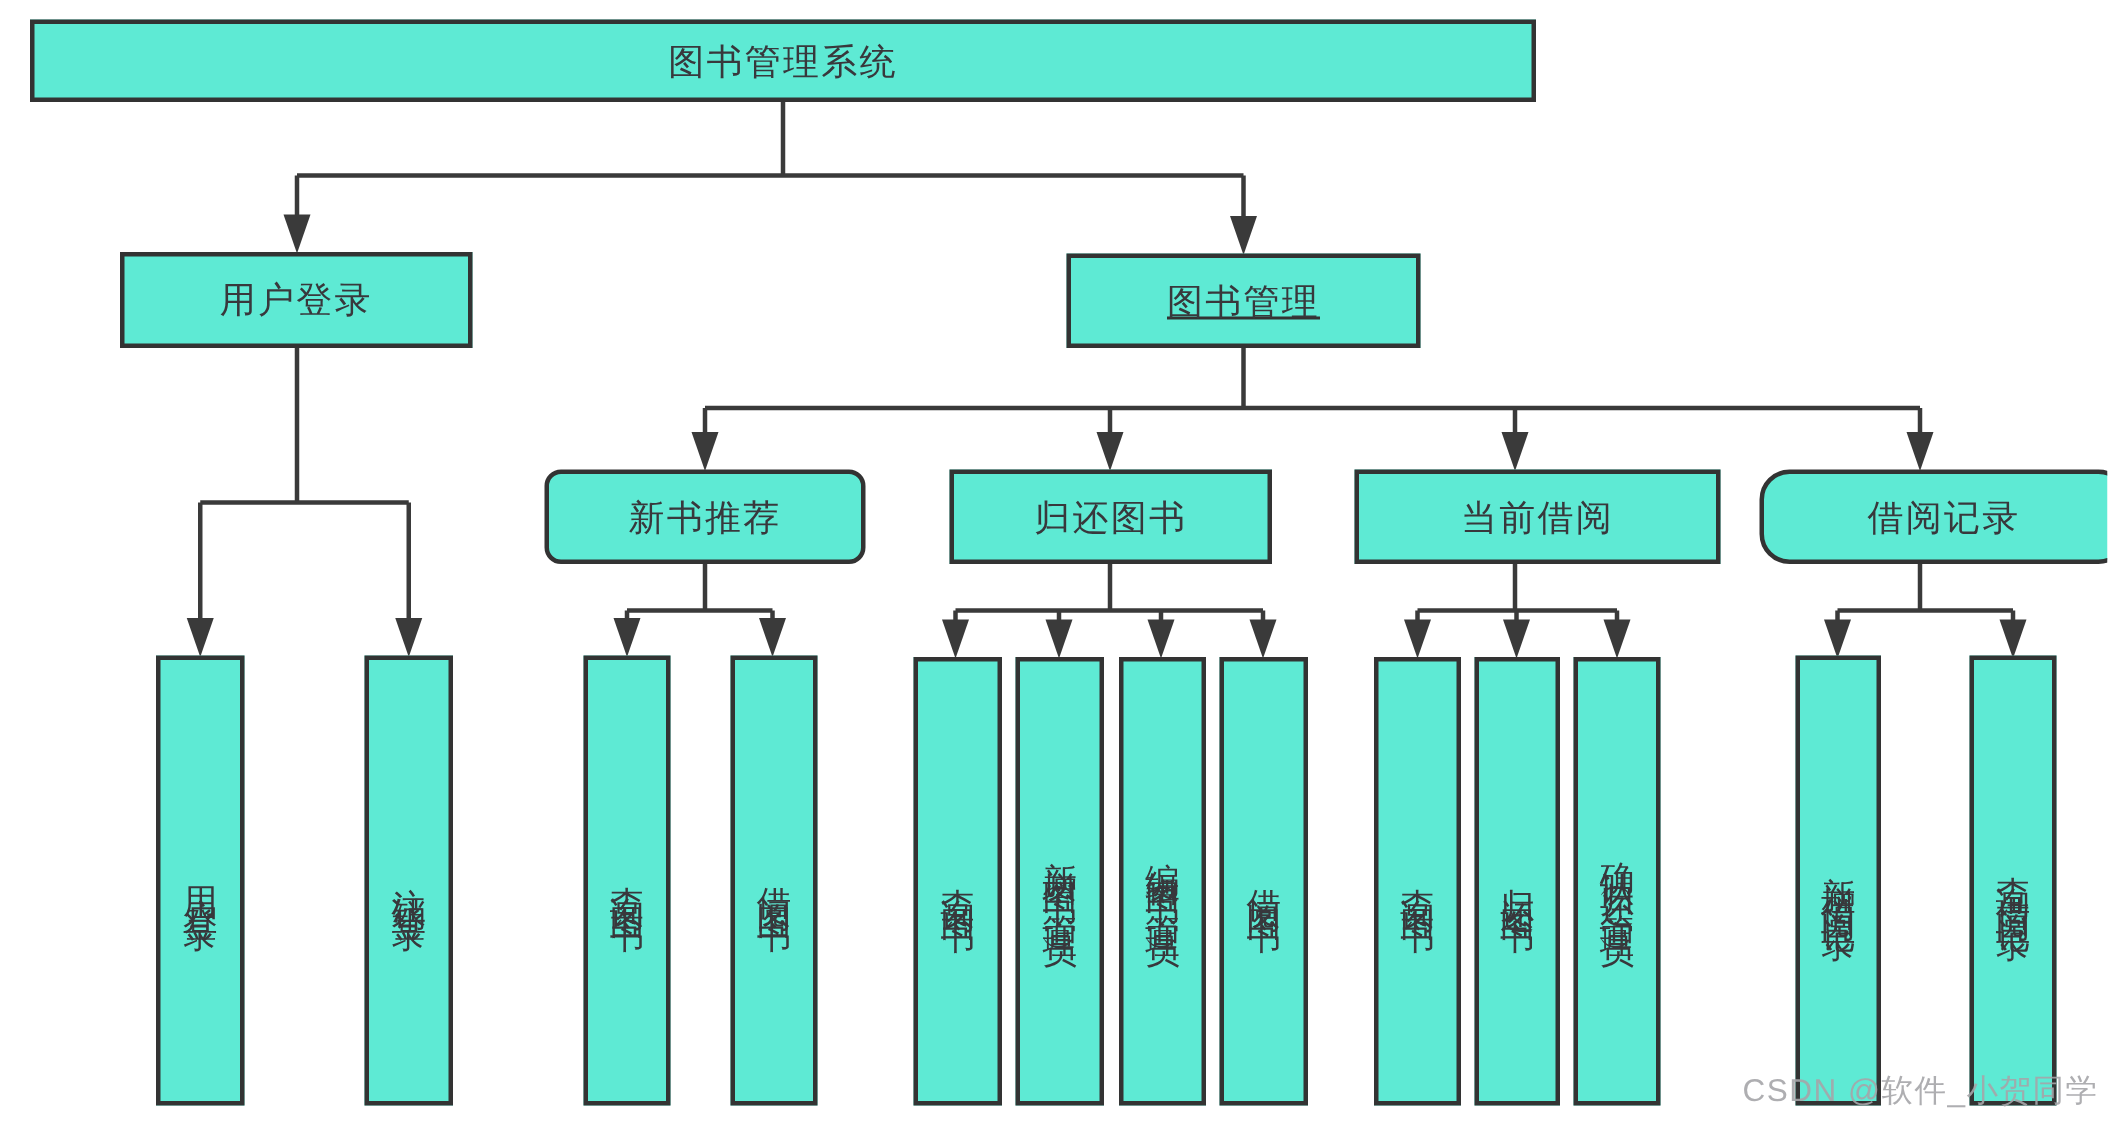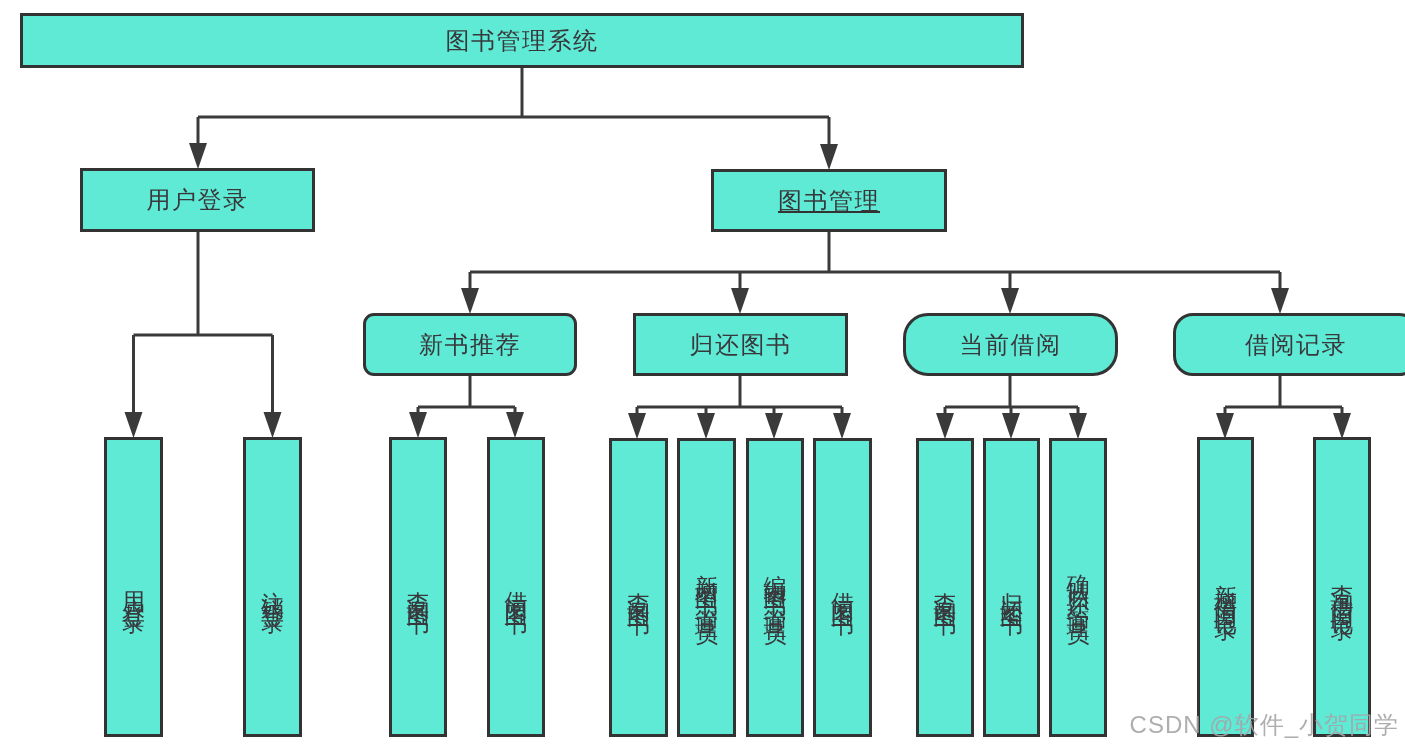--- a/index.html
+++ b/index.html
@@ -44,21 +44,21 @@
     font-size: 23px;
     letter-spacing: 7px;
     line-height: 1;
     color: #38383c;
     white-space: nowrap;
   }
   .watermark {
     position: absolute;
     right: 6px;
     bottom: 6px;
-    font-size: 24px;
+    font-size: 21px;
     color: rgba(165,165,168,0.9);
     letter-spacing: 1px;
     white-space: nowrap;
     text-align: center;
   }
 </style>
 </head>
 <body>
 
 <div class="canvas">
@@ -139,21 +139,21 @@
   <div class="box" style="left:711px; top:169px; width:236px; height:63px;text-decoration:underline;">
     <span class="hlabel">图书管理</span>
   </div>
 
   <div class="box" style="left:363px; top:313px; width:214px; height:63px;border-radius:11px;">
     <span class="hlabel">新书推荐</span>
   </div>
   <div class="box" style="left:633px; top:313px; width:215px; height:63px;">
     <span class="hlabel">归还图书</span>
   </div>
-  <div class="box" style="left:903px; top:313px; width:215px; height:63px;border-radius:25px;">
+  <div class="box" style="left:903px; top:313px; width:244px; height:63px;">
     <span class="hlabel">当前借阅</span>
   </div>
   <div class="box" style="left:1173px; top:313px; width:246px; height:63px;border-radius:20px;">
     <span class="hlabel">借阅记录</span>
   </div>
 
   <div class="box leaf" style="left:104px; top:437px; width:59px; height:300px;">
     <span class="vlabel">用户登录</span>
   </div>
   <div class="box leaf" style="left:243px; top:437px; width:59px; height:300px;">

